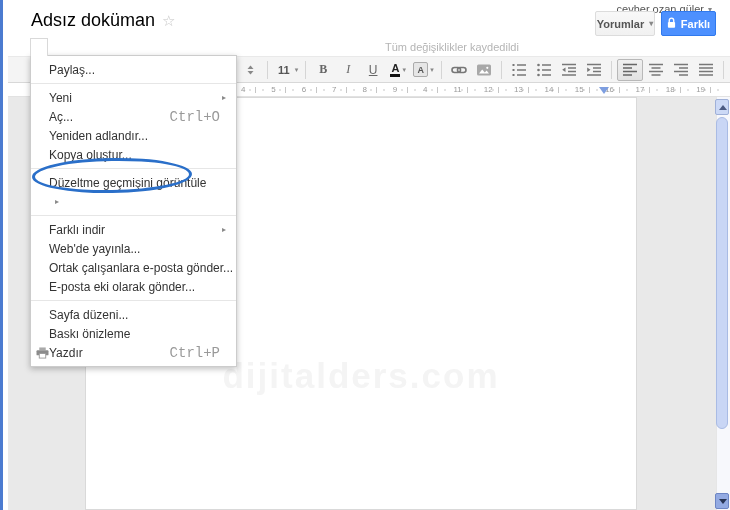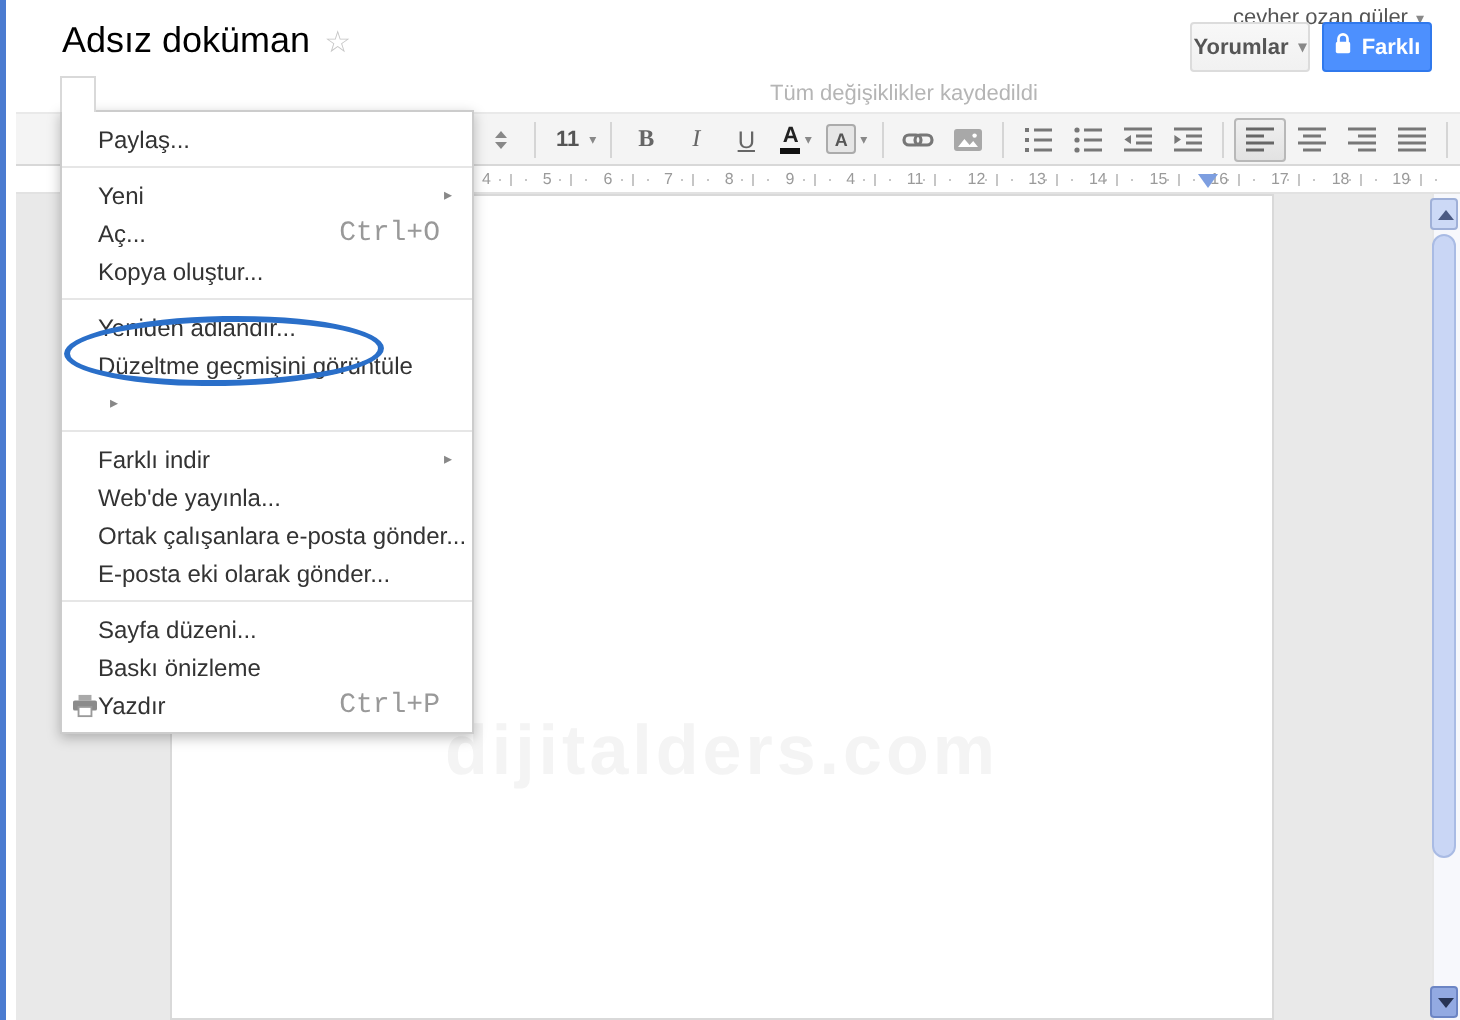--- a/index.html
+++ b/index.html
@@ -296,29 +296,29 @@
         <span class="mi-label">Yeni</span>
         <span class="mi-shortcut"></span>
         <span class="mi-arrow">▸</span>
       </div>
       <div class="mi">
 
         <span class="mi-label">Aç...</span>
         <span class="mi-shortcut">Ctrl+O</span>
         <span class="mi-arrow"></span>
       </div>
+      <div class="mi">
+
+        <span class="mi-label">Yeniden adlandır...</span>
+        <span class="mi-shortcut"></span>
+        <span class="mi-arrow"></span>
+      </div>
       <div class="mi sep-after">
 
         <span class="mi-label">Kopya oluştur...</span>
-        <span class="mi-shortcut"></span>
-        <span class="mi-arrow"></span>
-      </div>
-      <div class="mi">
-
-        <span class="mi-label">Yeniden adlandır...</span>
         <span class="mi-shortcut"></span>
         <span class="mi-arrow"></span>
       </div>
       <div class="mi circled">
 
         <span class="mi-label">Düzeltme geçmişini görüntüle</span>
         <span class="mi-shortcut"></span>
         <span class="mi-arrow"></span>
       </div>
       <div class="mi sep-after">

